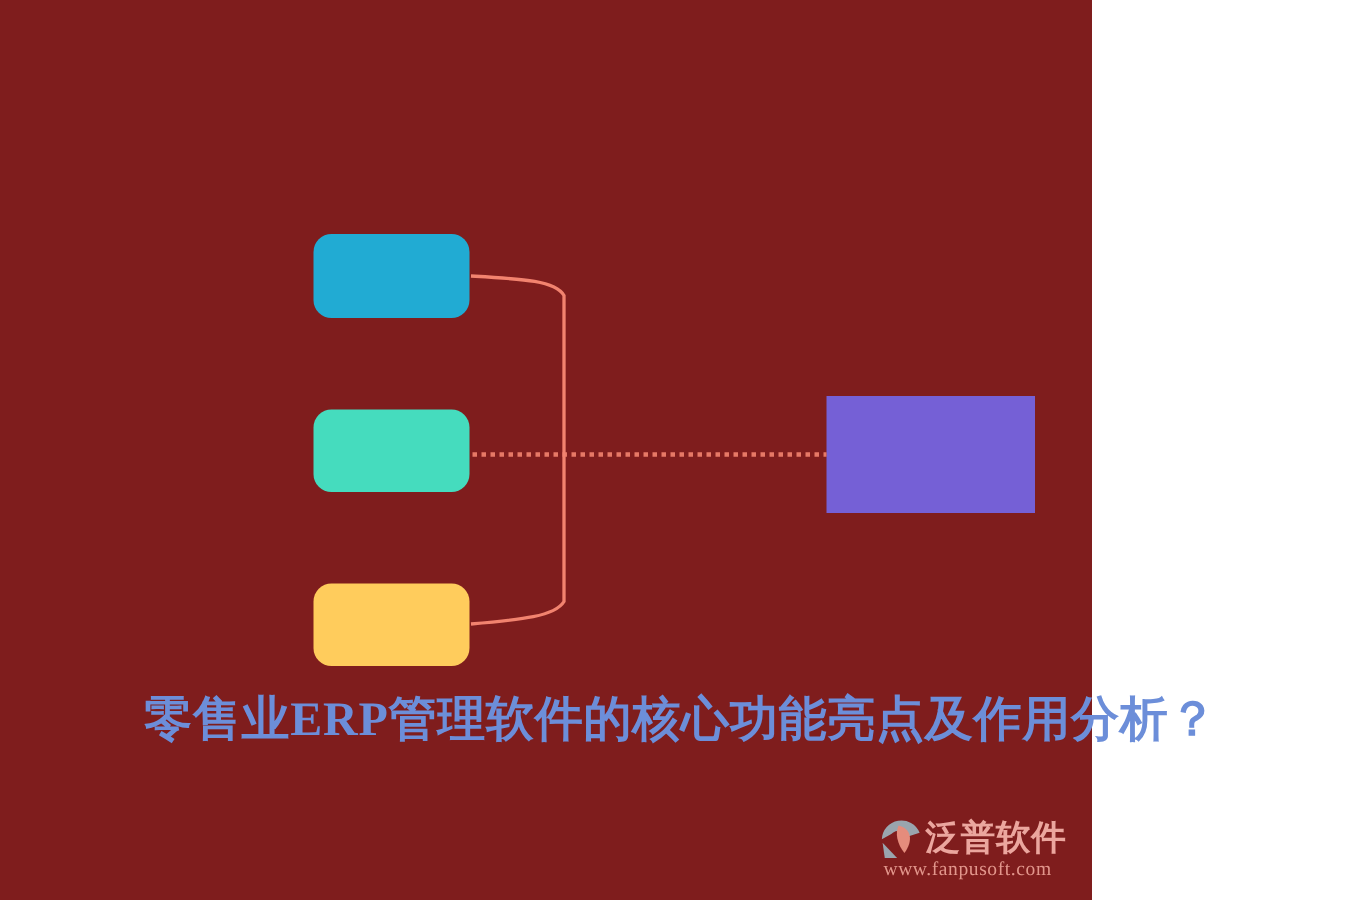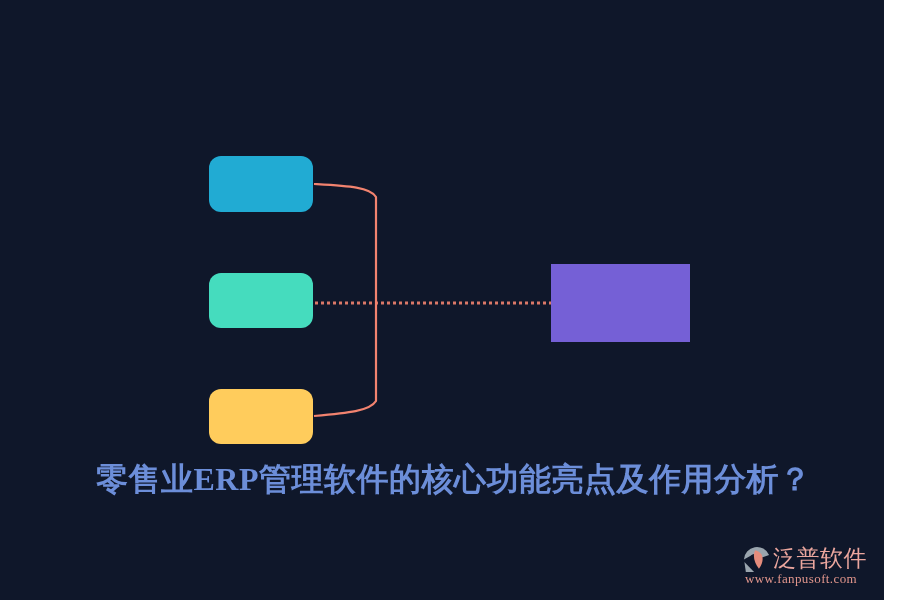--- a/index.html
+++ b/index.html
@@ -4,22 +4,22 @@
 <style>
   html, body { margin: 0; padding: 0; }
   body {
     width: 900px; height: 600px;
     background: #ffffff;
     font-family: "Liberation Sans", sans-serif;
     overflow: hidden;
   }
   .canvas {
     position: relative;
-    width: 884px; height: 600px;
-    background: #0f172a;
+    width: 728px; height: 600px;
+    background: #7f1d1d;
   }
   .node {
     position: absolute;
     border-radius: 12px;
   }
   .node-top    { left: 209px; top: 156px; width: 104px; height: 56px; }
   .node-middle { left: 209px; top: 273px; width: 104px; height: 55px; }
   .node-bottom { left: 209px; top: 389px; width: 104px; height: 55px; }
   .node-result { left: 551px; top: 264px; width: 139px; height: 78px; border-radius: 0; }
   .connector-layer {
@@ -45,21 +45,21 @@
   .watermark-icon {
     position: absolute;
     left: 0; top: 1px;
     width: 31px; height: 31px;
   }
   .watermark-brand {
     position: absolute;
     left: 32px; top: 1px;
     font-family: "Liberation Serif", "DejaVu Serif", serif;
     font-size: 23px;
-    font-weight: normal;
+    font-weight: bold;
     letter-spacing: 0.5px;
     white-space: nowrap;
   }
   .watermark-url {
     position: absolute;
     left: 4px; top: 29px;
     font-family: "Liberation Serif", "DejaVu Serif", serif;
     font-size: 13px;
     font-weight: normal;
     letter-spacing: 0.4px;

